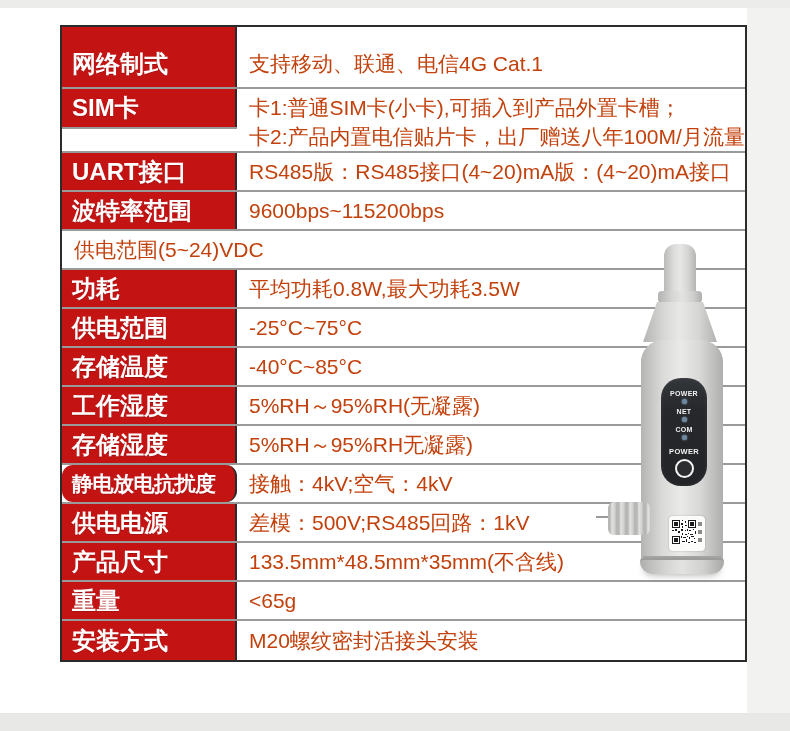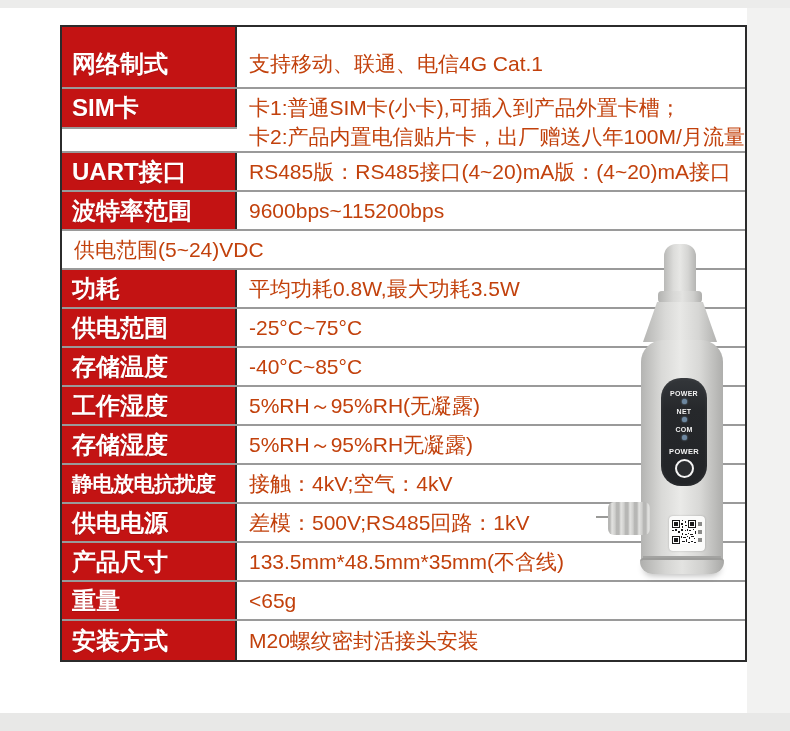--- a/index.html
+++ b/index.html
@@ -22,21 +22,21 @@
   .row:nth-child(1){height:62px;}
   .row:nth-child(2){height:40px;}
   .row:nth-child(3){height:24px;align-items:flex-end;}
   .cell{display:flex;align-items:center;box-sizing:border-box;overflow:hidden;white-space:nowrap;}
   .cell.label{
     width:175px;flex:0 0 175px;background:#c31313;color:#ffffff;
     font-weight:bold;font-size:24px;padding-left:10px;
     border-right:2px solid #2b2b2b;
     text-shadow:0 1px 0 rgba(0,0,0,0.15);
   }
-  .cell.label.small{font-size:21px;letter-spacing:-0.5px;}
+  .cell.label.small{font-size:21px;letter-spacing:-0.5px;border-radius:11px;}
   .cell.value{flex:1;background:#ffffff;color:#c2410c;font-size:21px;padding-left:12px;}
   .row:nth-child(1) .cell{padding-top:14px;}
 
   
   .device *{position:absolute;box-sizing:border-box;}
   .device{position:absolute;left:0;top:0;width:0;height:0;}
   .cable-line{left:596px;top:516px;width:18px;height:2px;background:#9a9a98;}
   .antenna-tip{
     left:664px;top:244px;width:32px;height:50px;
     border-radius:12px 12px 3px 3px;

